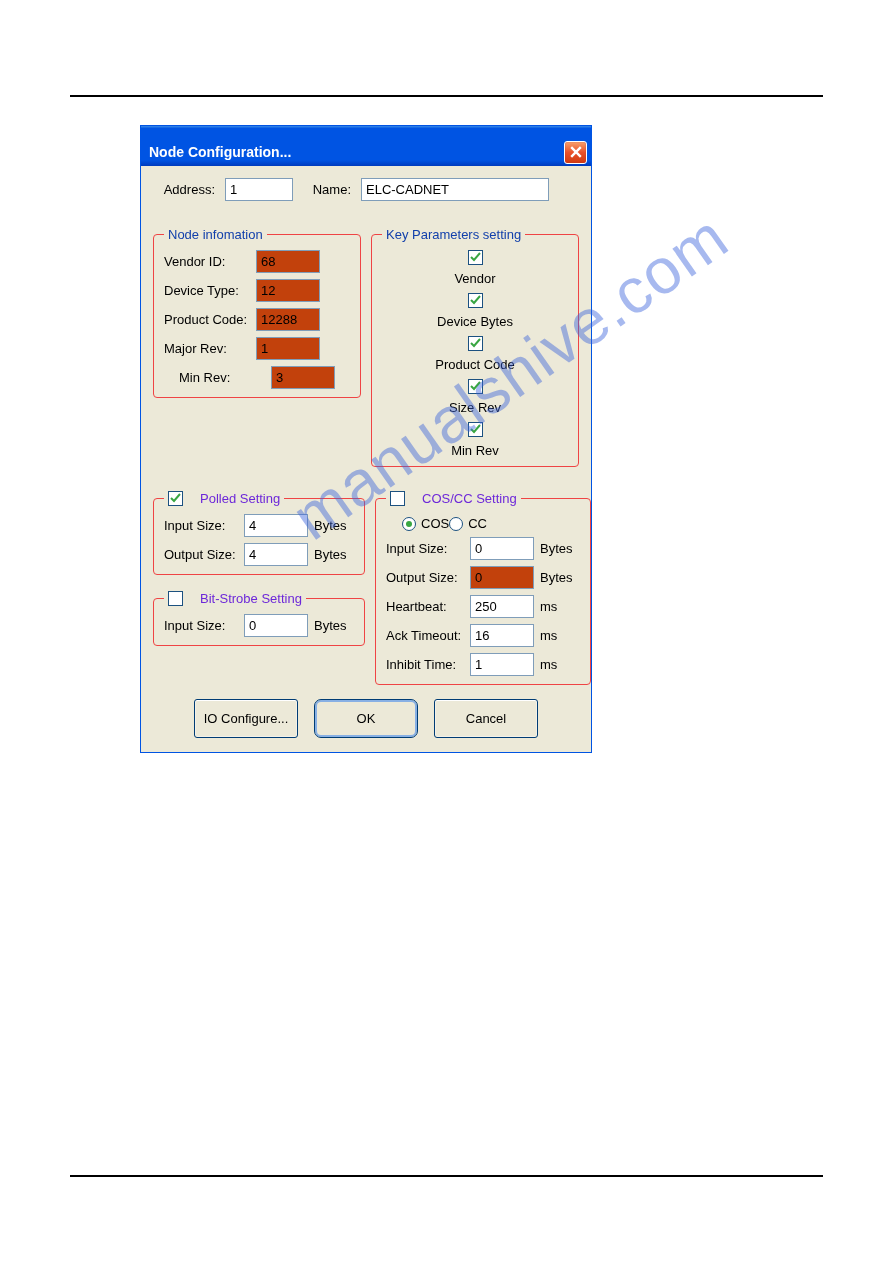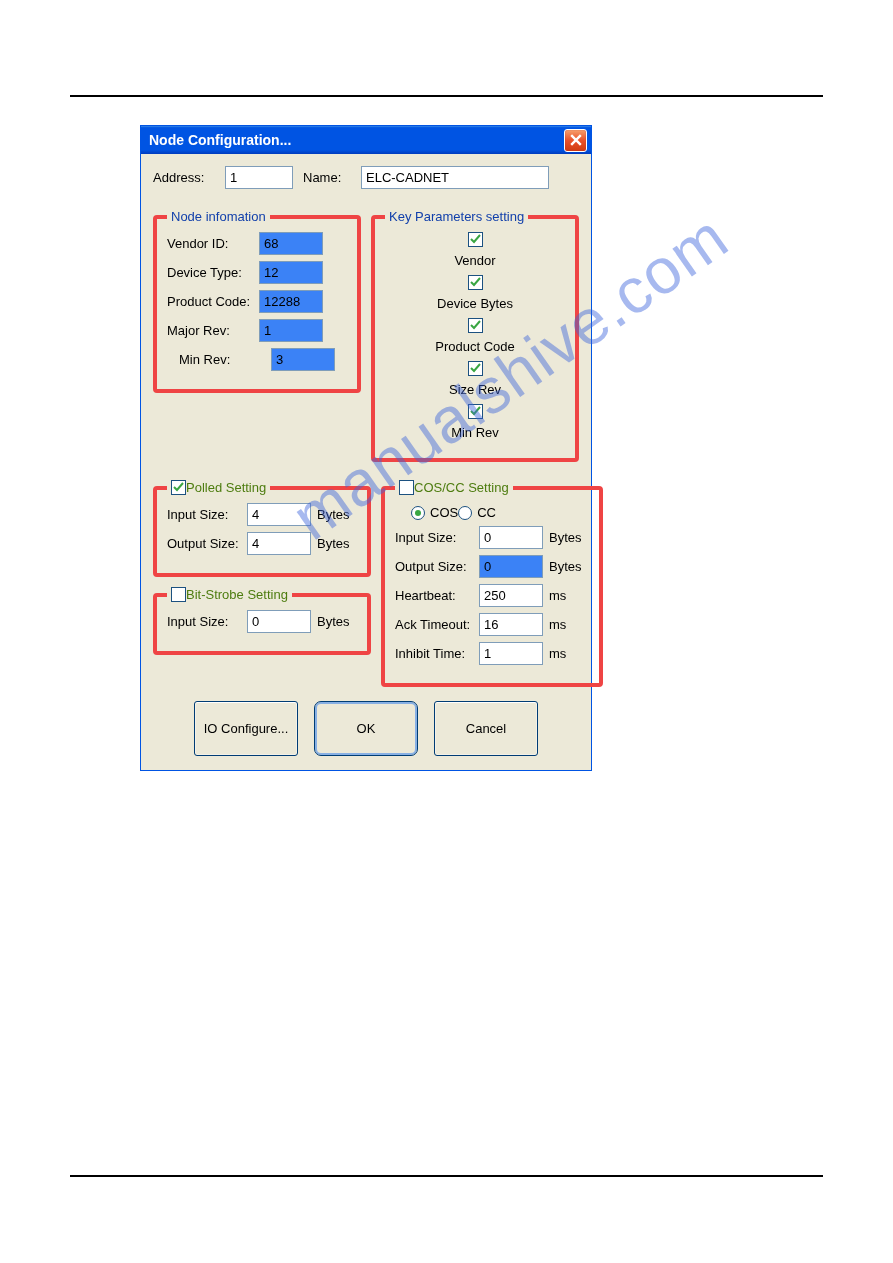--- a/index.html
+++ b/index.html
@@ -27,21 +27,21 @@
     top: 125px;
     width: 450px;
     border: 1px solid #0054e3;
   }
   .titlebar {
     height: 28px;
     background: linear-gradient(to bottom, #3a8be7 0%, #0054e3 6%, #0054e3 85%, #003bbd 100%);
     display: flex;
     align-items: center;
     justify-content: space-between;
-    padding: 0 4px 0 8px;
+    padding: 12px 4px 0 8px;
     color: #fff;
     font-weight: bold;
     font-size: 14px;
   }
   .close-btn {
     width: 21px;
     height: 21px;
     background: linear-gradient(to bottom, #f7a06c, #e9512a 50%, #d13a0f);
     border: 1px solid #fff;
     border-radius: 3px;
@@ -57,58 +57,58 @@
     background: #ece9d8;
     padding: 12px 12px 14px 12px;
   }
 
   .row-addr-name {
     display: flex;
     align-items: center;
     gap: 10px;
     margin-bottom: 10px;
   }
-  .lbl { color: #000; }
+  .lbl { color: #000; text-align: right; }
   .lbl-addr { width: 62px; }
   .lbl-name { width: 48px; }
 
   input[type="text"] {
     font-family: inherit;
     font-size: 13px;
     border: 1px solid #7f9db9;
     background: #fff;
     padding: 2px 4px;
     height: 17px;
   }
-  input[type="text"].readonly { background: #3b82f6; }
+  input[type="text"].readonly { background: #c2410c; }
   .addr-input { width: 58px; }
   .name-input { width: 178px; }
 
   .two-col {
     display: flex;
     gap: 10px;
   }
   .col { flex: 1; }
 
   fieldset.group {
-    border: 4px solid #ef4444;
+    border: 1px solid #ef4444;
     border-radius: 4px;
-    margin: 10px 0 8px 0;
-    padding: 8px 10px 18px 10px;
+    margin: 16px 0 8px 0;
+    padding: 8px 10px 8px 10px;
   }
   fieldset.group legend {
     color: #1240ab;
     padding: 0 4px;
     font-size: 13px;
   }
   fieldset.group legend.with-check {
     display: flex;
     align-items: center;
-    gap: 0;
-    color: #4d7c0f;
+    gap: 17px;
+    color: #6d28d9;
   }
 
   .kv-row {
     display: flex;
     align-items: center;
     margin-bottom: 6px;
   }
   .kv-row:last-child { margin-bottom: 0; justify-content: center; }
   .kv-label { width: 92px; }
   .kv-input { width: 54px; }
@@ -166,21 +166,21 @@
     gap: 16px;
     justify-content: center;
     margin-top: 6px;
   }
   button.winbtn {
     font-family: inherit;
     font-size: 13px;
     background: #ece9d8;
     border: 1px solid #003c74;
     border-radius: 3px;
-    padding: 19px 0;
+    padding: 11px 0;
     width: 104px;
     box-shadow: 0 1px 0 #fff inset, 0 0 0 1px #f3f1e8 inset;
     cursor: default;
   }
   button.winbtn.default {
     box-shadow: 0 0 0 2px #88b0e4 inset;
     border-radius: 7px;
   }
 
   .watermark {

